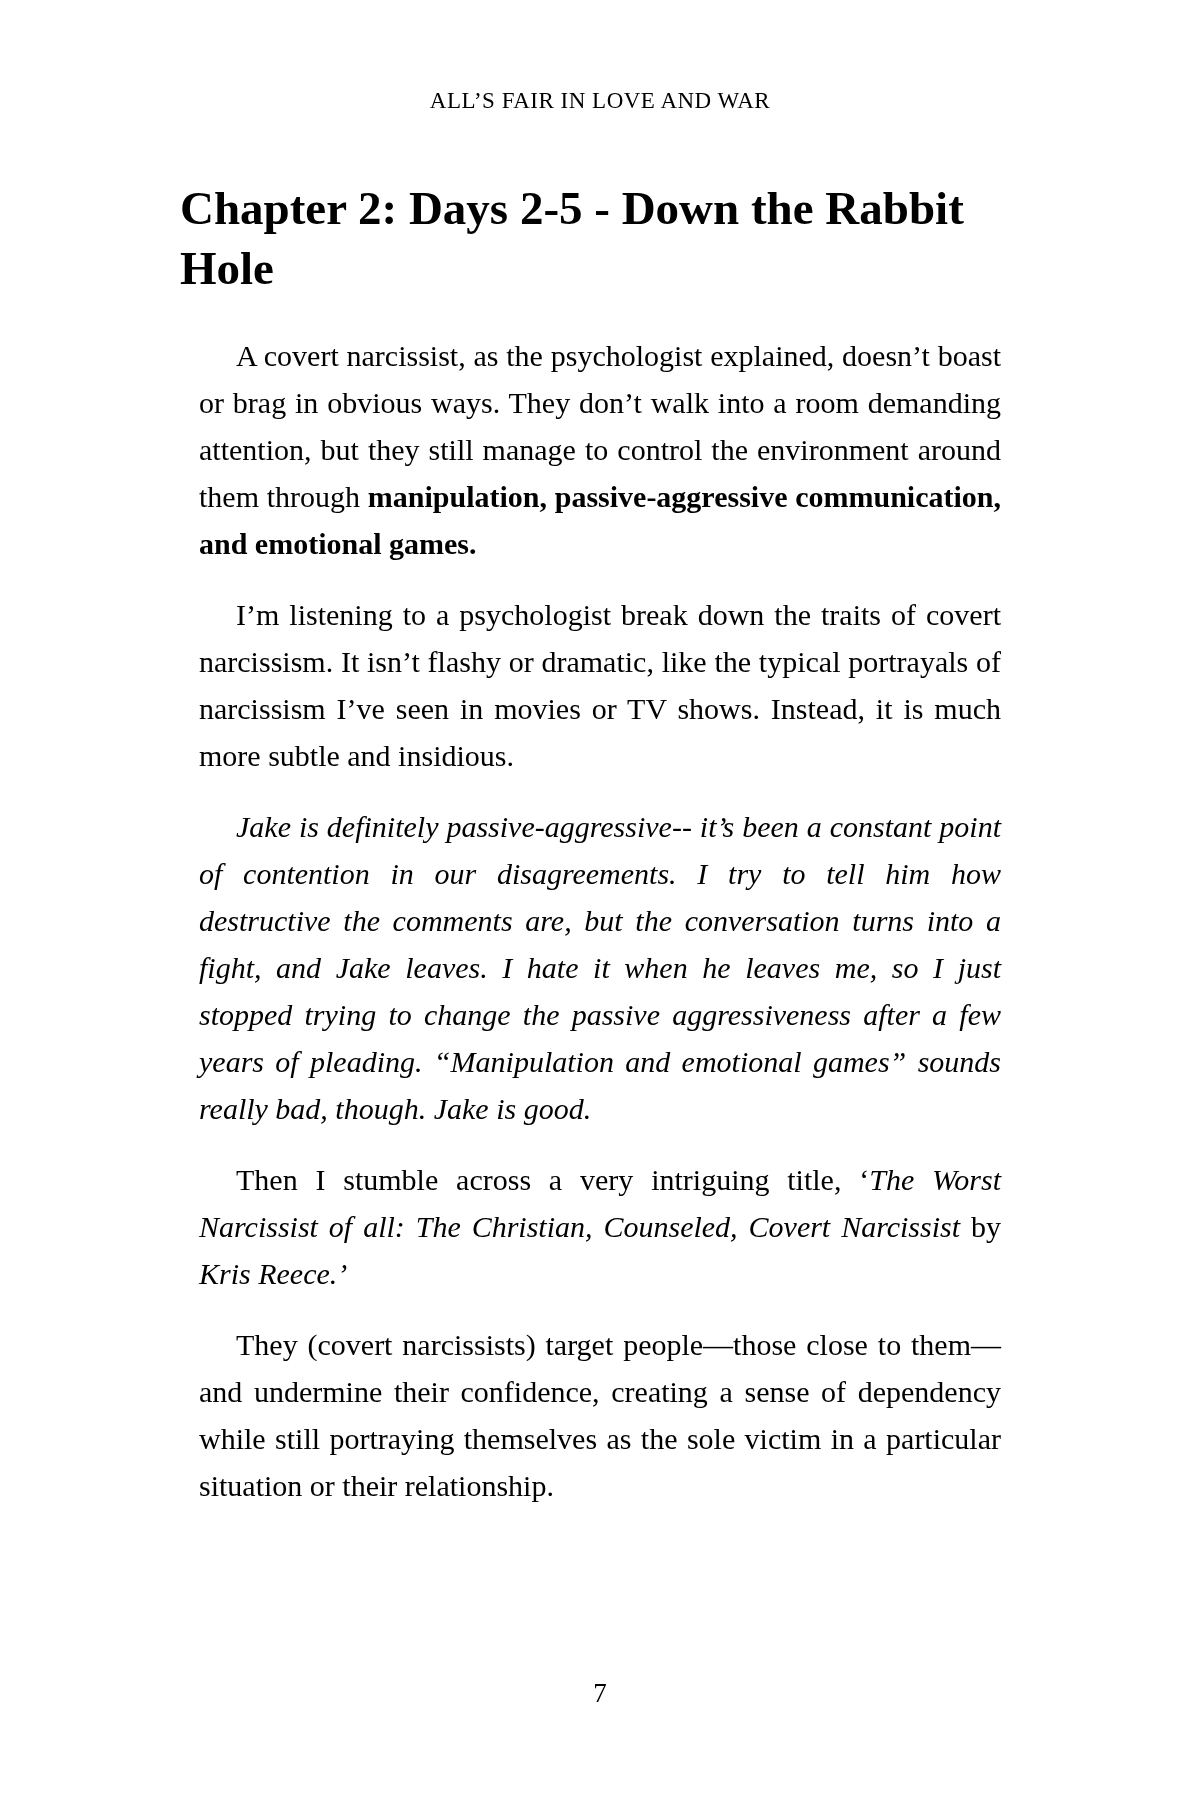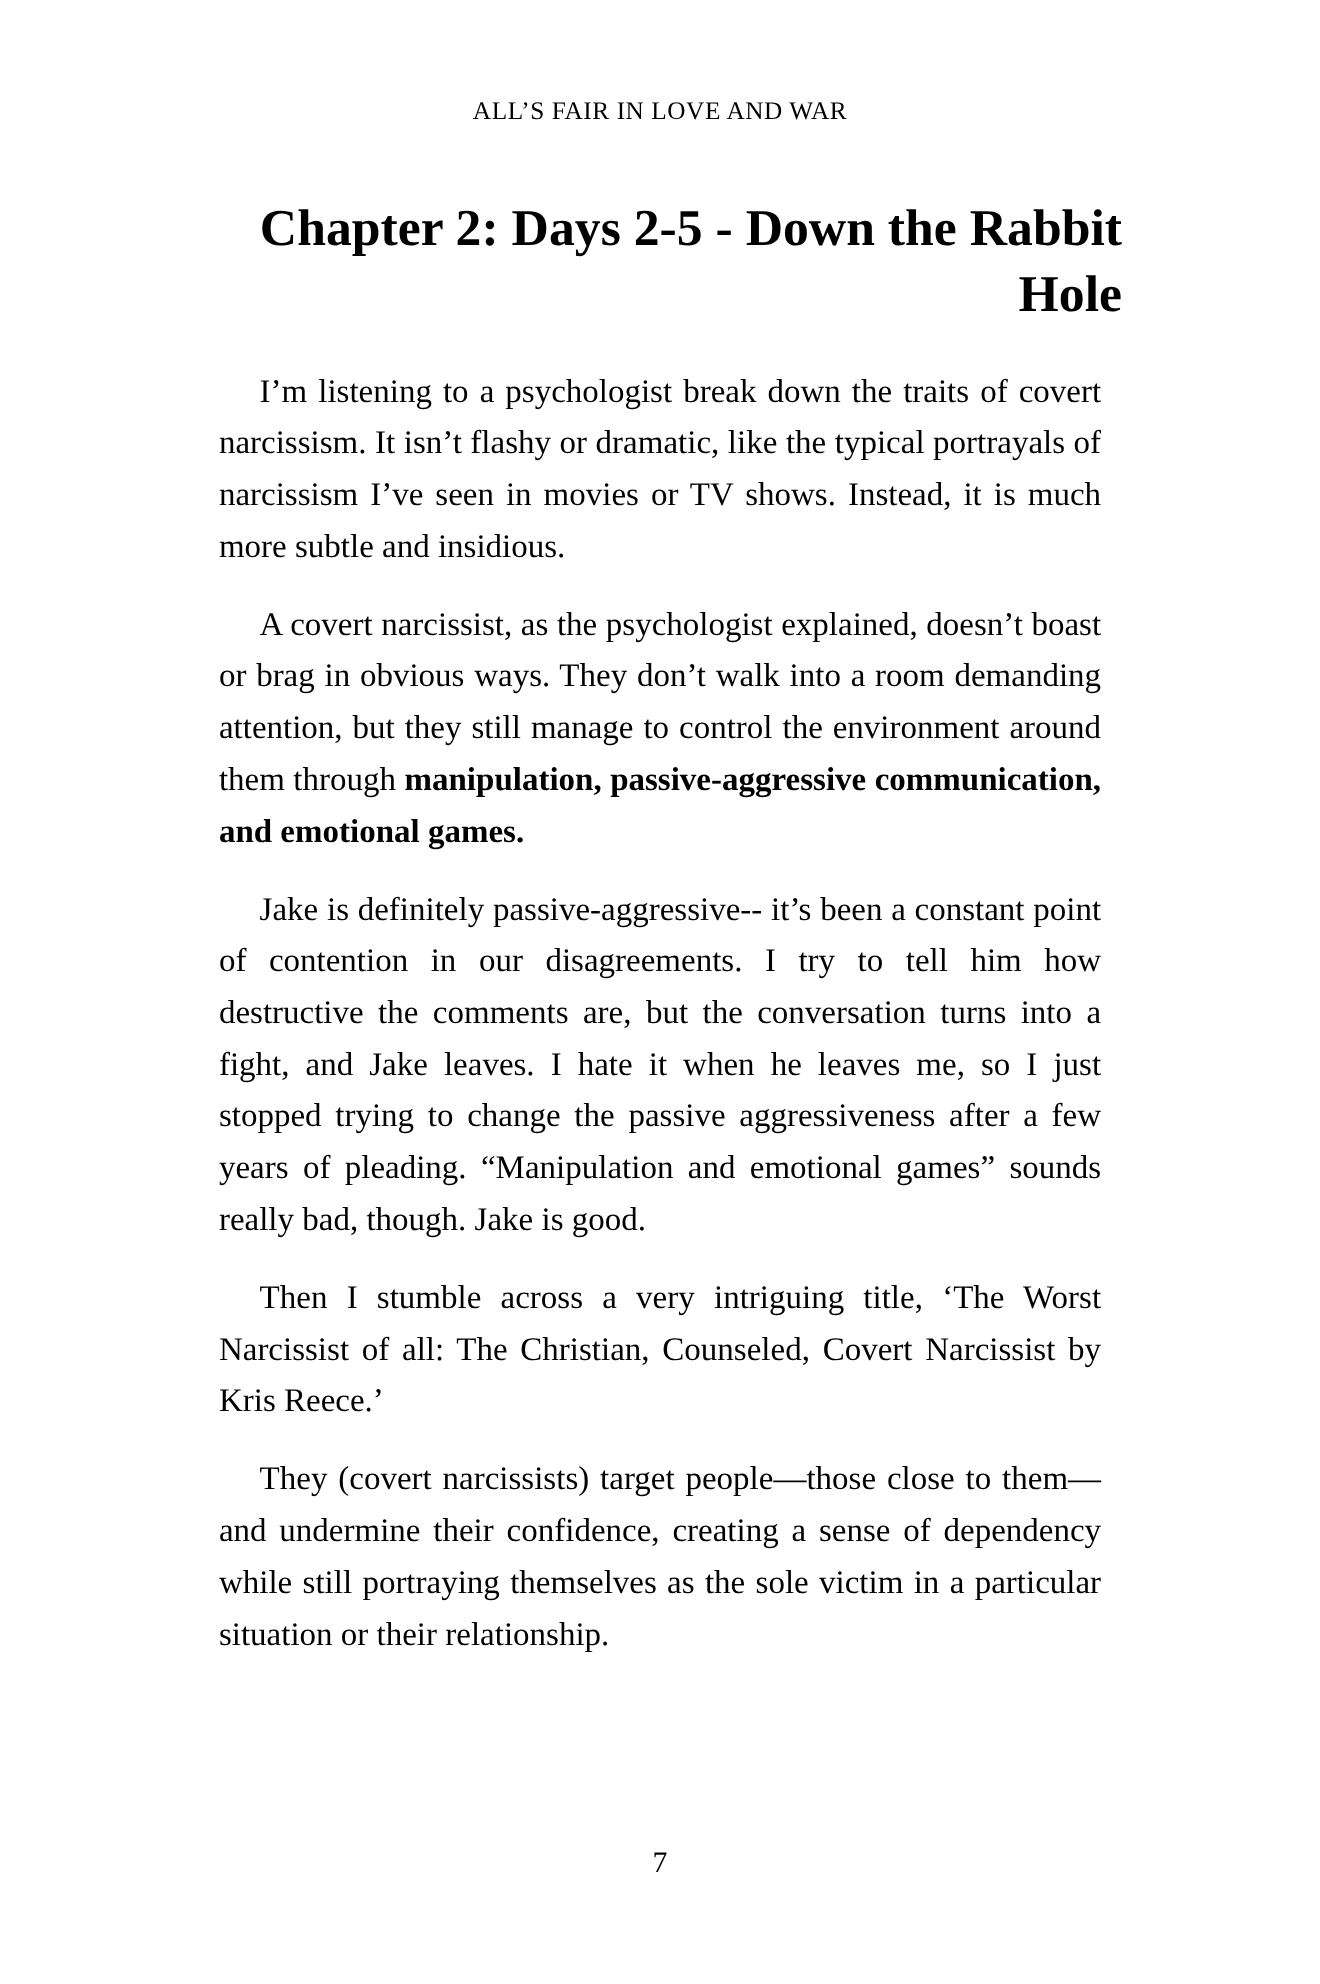--- a/index.html
+++ b/index.html
@@ -21,63 +21,63 @@
     padding-top: 88px;
     text-align: center;
     font-size: 23px;
     letter-spacing: 0.5px;
     font-weight: normal;
     color: #000000;
   }
   .chapter-title {
     margin: 64px auto 0 auto;
     max-width: 840px;
-    text-align: right;
+    text-align: left;
     font-size: 47px;
     font-weight: bold;
     line-height: 60px;
     color: #000000;
   }
   .body-text {
     margin: 34px 199px 0 199px;
     width: 802px;
   }
   .body-text p {
     font-size: 30px;
     line-height: 47px;
     text-align: justify;
     text-indent: 37px;
     margin-bottom: 24px;
     color: #000000;
   }
   .seg-regular { font-style: normal; font-weight: normal; }
   .seg-bold    { font-style: normal; font-weight: bold; }
-  .seg-italic  { font-weight: normal; }
+  .seg-italic  { font-style: italic; font-weight: normal; }
   .page-number {
     position: absolute;
     top: 1678px;
     left: 0;
     width: 100%;
     text-align: center;
     font-size: 27px;
     color: #000000;
   }
 </style>
 </head>
 <body>
 
 <div class="page">
 
   <div class="running-head">ALL’S FAIR IN LOVE AND WAR</div>
 
   <h1 class="chapter-title">Chapter 2: Days 2-5 - Down the Rabbit Hole</h1>
 
   <div class="body-text">
+      <p><span class="seg-regular">A covert narcissist, as the psychologist explained, doesn’t boast or brag in obvious ways. They don’t walk into a room demanding attention, but they still manage to control the environment around them through </span><span class="seg-bold">manipulation, passive-aggressive communication, and emotional games.</span></p>
       <p><span class="seg-regular">I’m listening to a psychologist break down the traits of covert narcissism. It isn’t flashy or dramatic, like the typical portrayals of narcissism I’ve seen in movies or TV shows. Instead, it is much more subtle and insidious.</span></p>
-      <p><span class="seg-regular">A covert narcissist, as the psychologist explained, doesn’t boast or brag in obvious ways. They don’t walk into a room demanding attention, but they still manage to control the environment around them through </span><span class="seg-bold">manipulation, passive-aggressive communication, and emotional games.</span></p>
       <p><span class="seg-italic">Jake is definitely passive-aggressive-- it’s been a constant point of contention in our disagreements. I try to tell him how destructive the comments are, but the conversation turns into a fight, and Jake leaves. I hate it when he leaves me, so I just stopped trying to change the passive aggressiveness after a few years of pleading. “Manipulation and emotional games” sounds really bad, though. Jake is good.</span></p>
       <p><span class="seg-regular">Then I stumble across a very intriguing title, ‘</span><span class="seg-italic">The Worst Narcissist of all: The Christian, Counseled, Covert Narcissist</span><span class="seg-regular"> by </span><span class="seg-italic">Kris Reece.’</span></p>
       <p><span class="seg-regular">They (covert narcissists) target people—those close to them—and undermine their confidence, creating a sense of dependency while still portraying themselves as the sole victim in a particular situation or their relationship.</span></p>
     </div>
 
   <div class="page-number">7</div>
 
 </div>
 
 </body></html>

